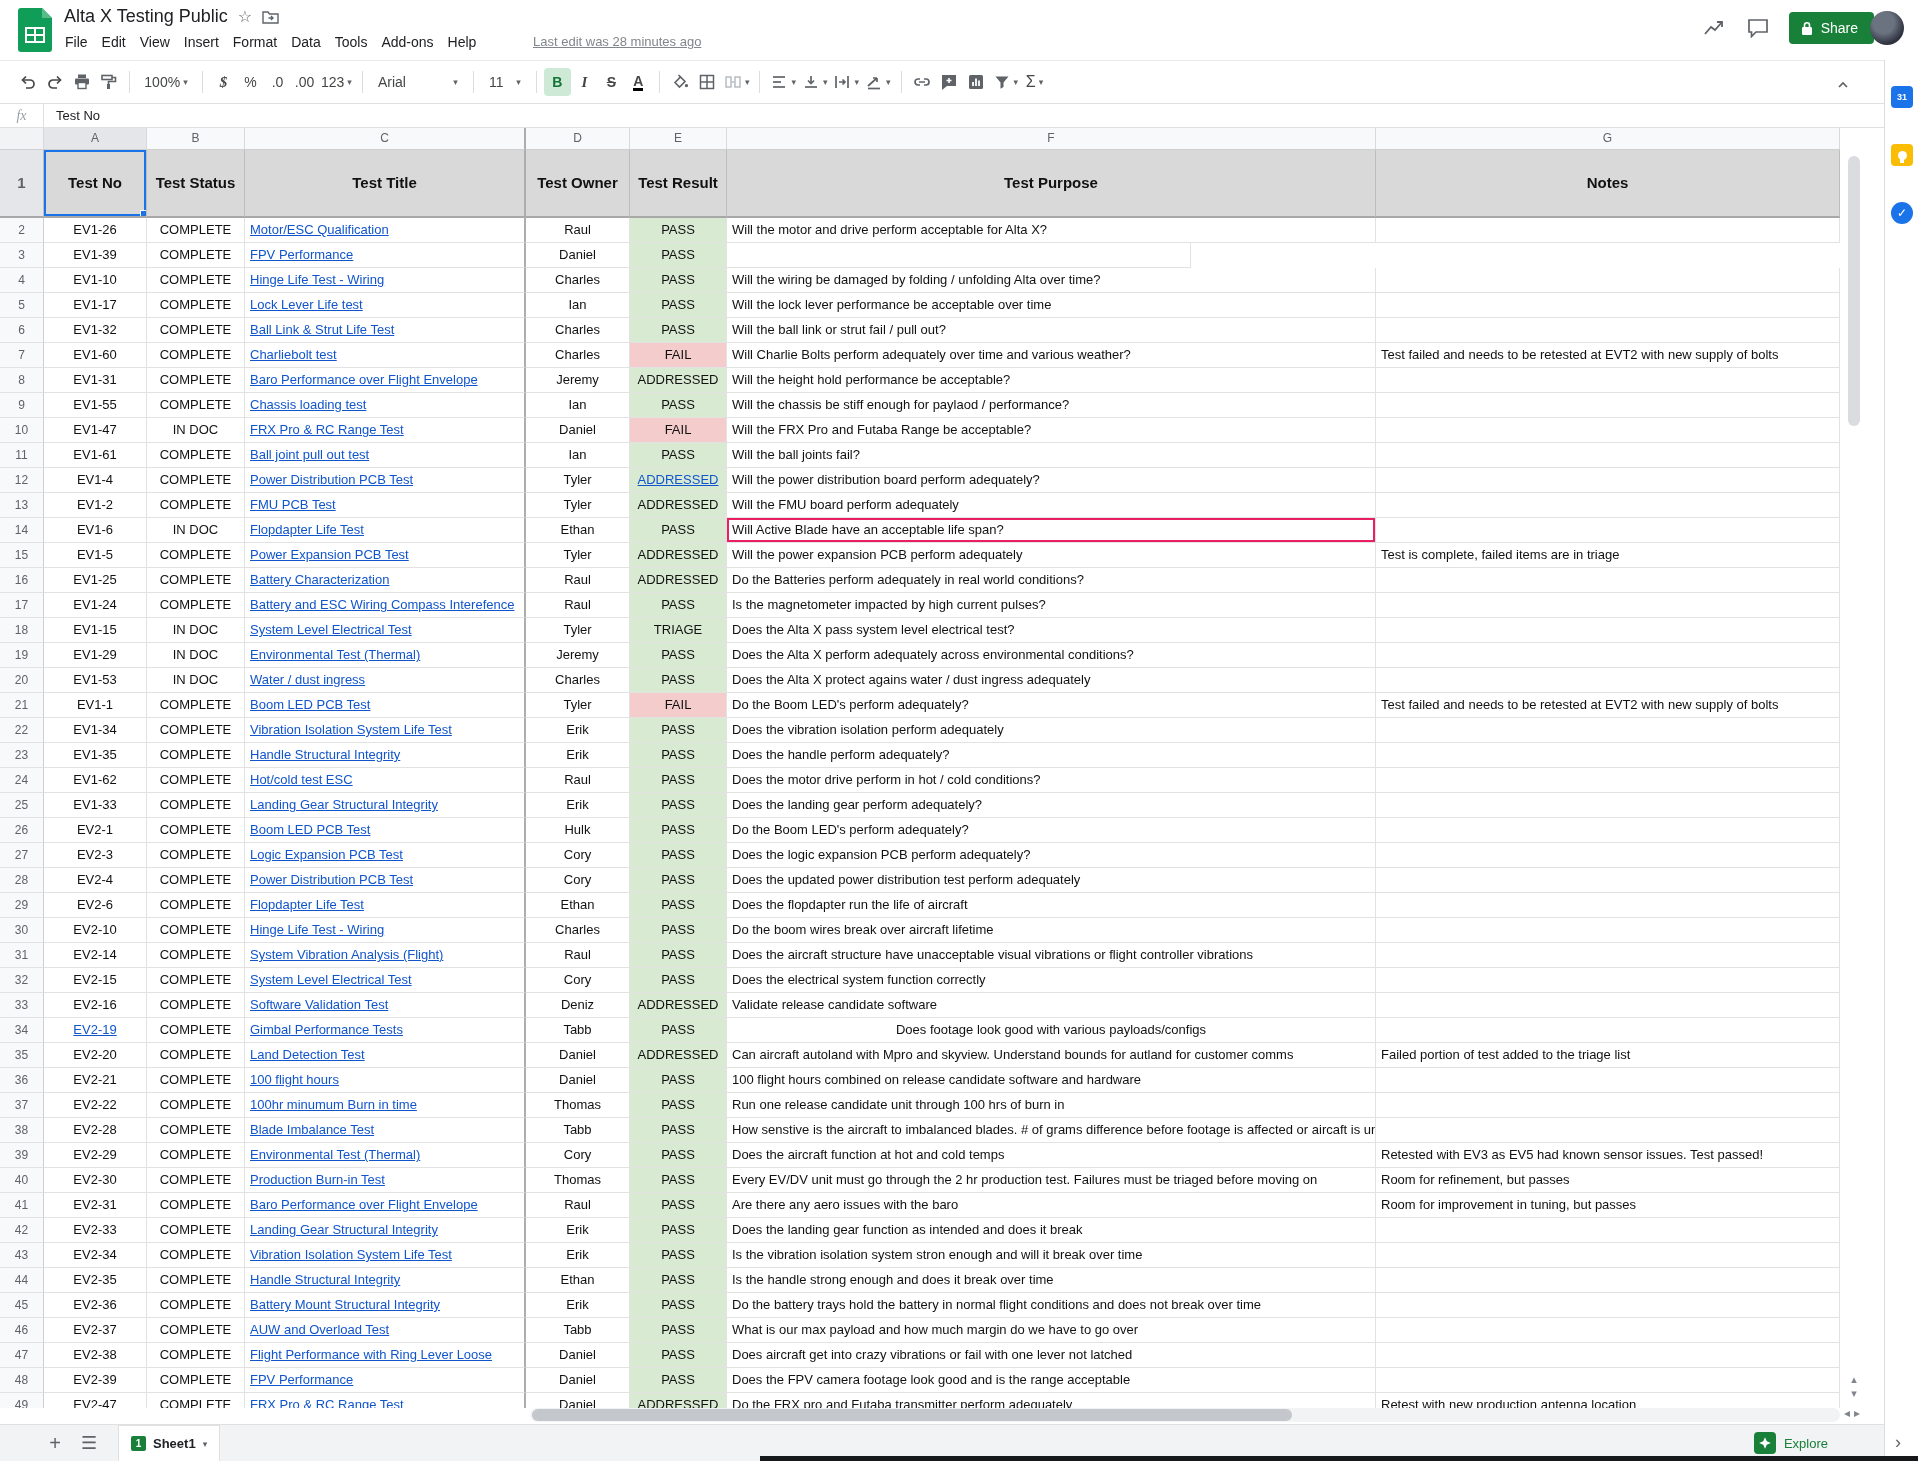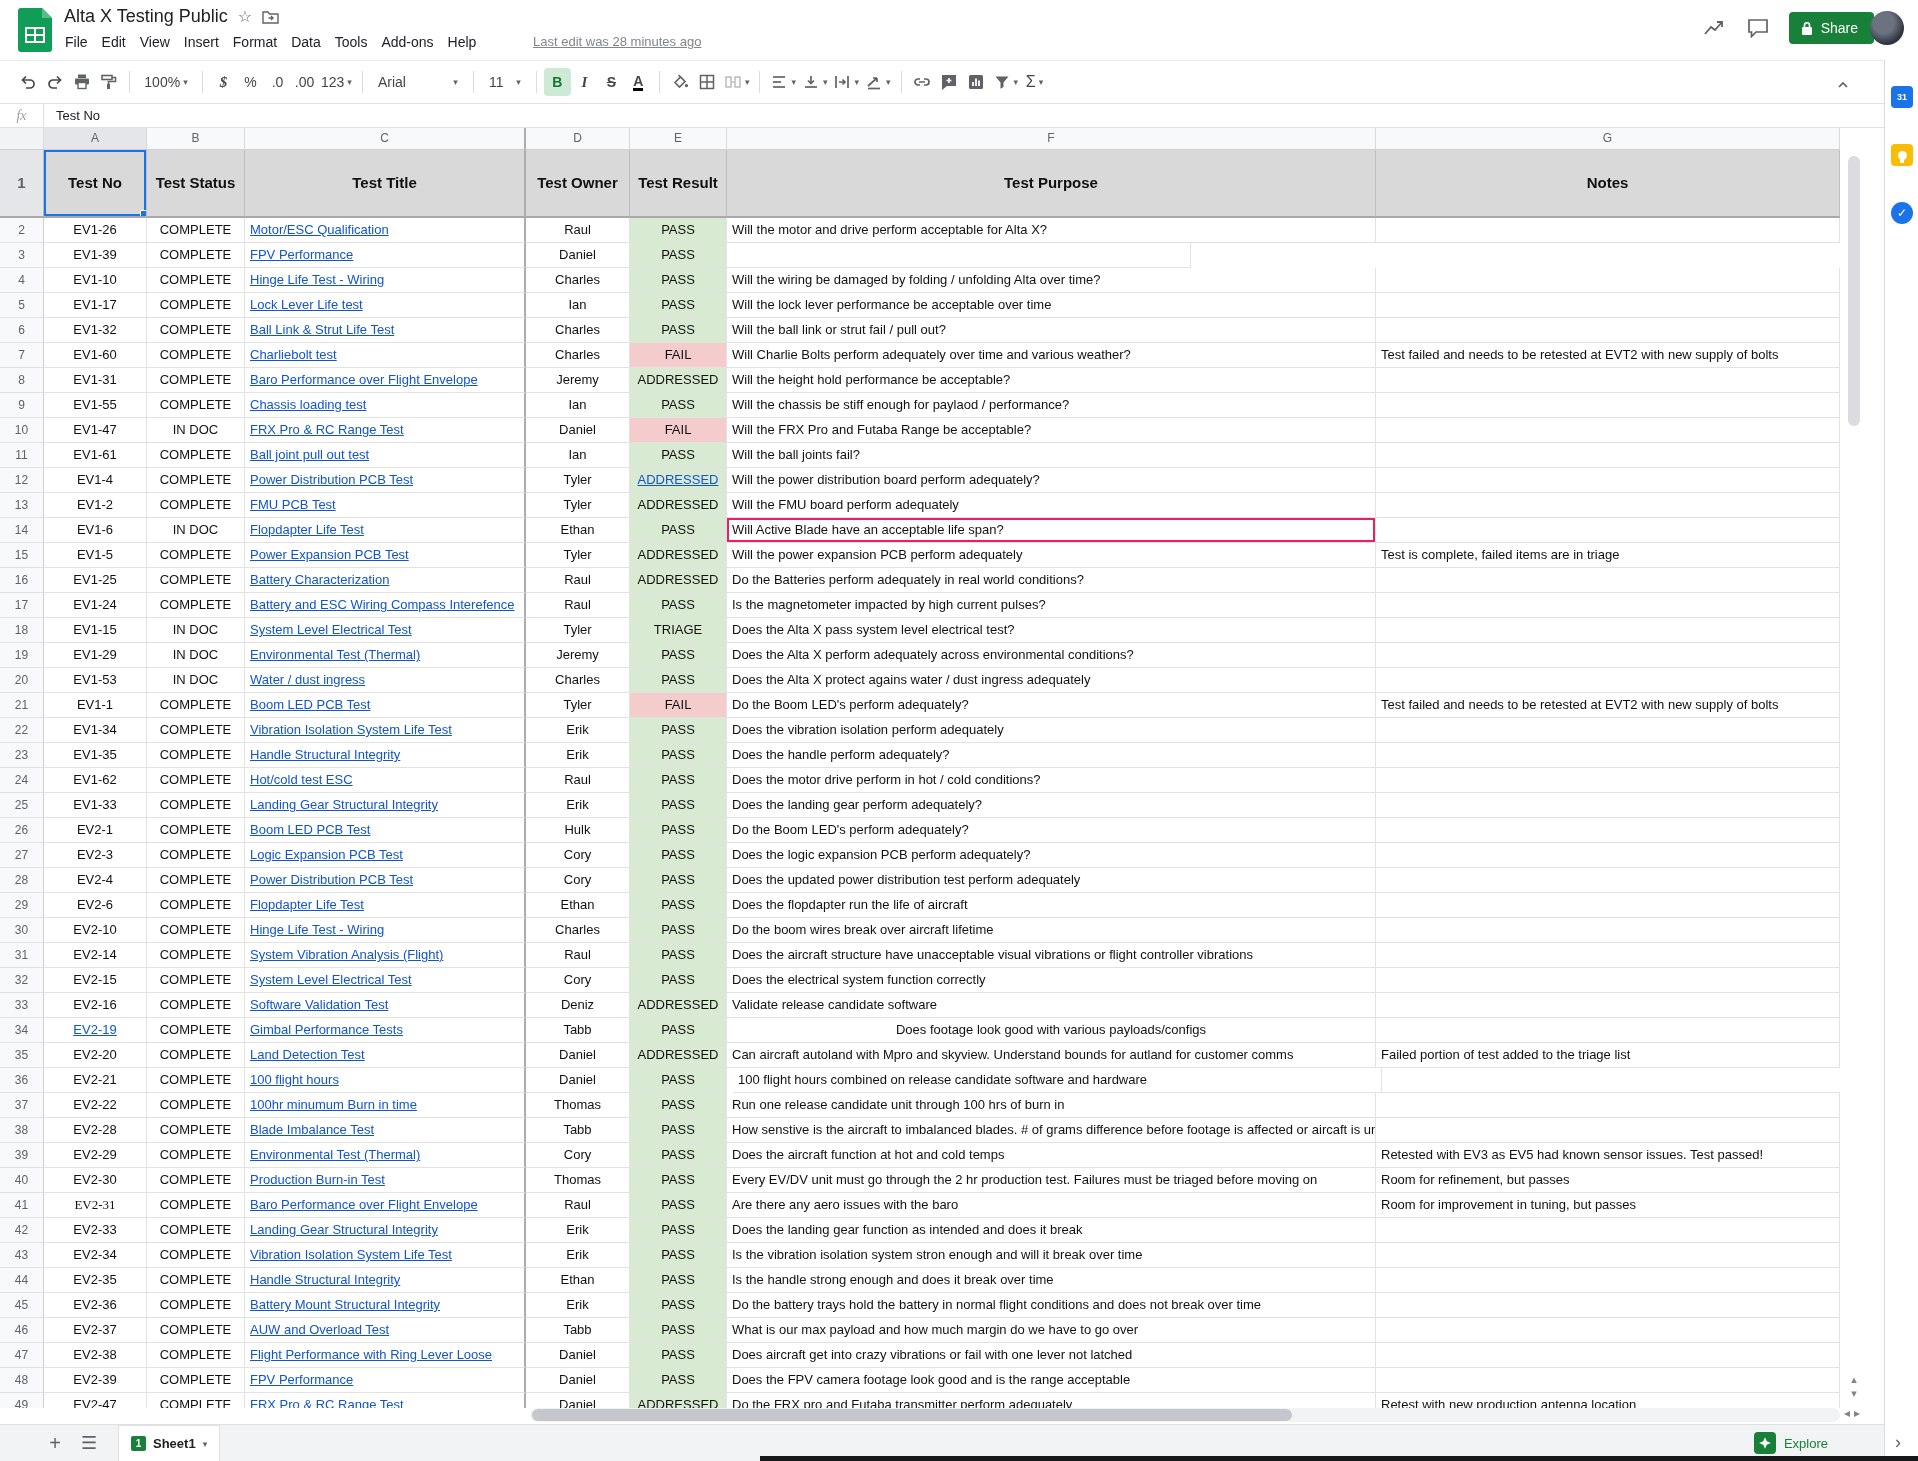--- a/index.html
+++ b/index.html
@@ -689,21 +689,21 @@
         <div class="cell" style="width: 649px;">Can aircraft autoland with Mpro and skyview. Understand bounds for autland for customer comms</div>
         <div class="cell" style="width: 464px;">Failed portion of test added to the triage list</div>
       </div>
       <div class="row">
         <div class="cell gut">36</div>
         <div class="cell ctr" style="width: 103px;">EV2-21</div>
         <div class="cell ctr" style="width: 98px;">COMPLETE</div>
         <div class="cell frz" style="width: 281px;"><span class="lnk">100 flight hours</span></div>
         <div class="cell ctr" style="width: 104px;">Daniel</div>
         <div class="cell res" style="width: 97px;">PASS</div>
-        <div class="cell" style="width: 649px; margin-left: 6px;">100 flight hours combined on release candidate software and hardware</div>
+        <div class="cell" style="width: 649px;">100 flight hours combined on release candidate software and hardware</div>
         <div class="cell" style="width: 464px;"></div>
       </div>
       <div class="row">
         <div class="cell gut">37</div>
         <div class="cell ctr" style="width: 103px;">EV2-22</div>
         <div class="cell ctr" style="width: 98px;">COMPLETE</div>
         <div class="cell frz" style="width: 281px;"><span class="lnk">100hr minumum Burn in time</span></div>
         <div class="cell ctr" style="width: 104px;">Thomas</div>
         <div class="cell res" style="width: 97px;">PASS</div>
         <div class="cell" style="width: 649px;">Run one release candidate unit through 100 hrs of burn in</div>
@@ -734,21 +734,21 @@
         <div class="cell ctr" style="width: 103px;">EV2-30</div>
         <div class="cell ctr" style="width: 98px;">COMPLETE</div>
         <div class="cell frz" style="width: 281px;"><span class="lnk">Production Burn-in Test</span></div>
         <div class="cell ctr" style="width: 104px;">Thomas</div>
         <div class="cell res" style="width: 97px;">PASS</div>
         <div class="cell" style="width: 649px;">Every EV/DV unit must go through the 2 hr production test. Failures must be triaged before moving on</div>
         <div class="cell" style="width: 464px;">Room for refinement, but passes</div>
       </div>
       <div class="row">
         <div class="cell gut">41</div>
-        <div class="cell ctr" style="width: 103px; font-family: Liberation Serif, serif;">EV2-31</div>
+        <div class="cell ctr" style="width: 103px;">EV2-31</div>
         <div class="cell ctr" style="width: 98px;">COMPLETE</div>
         <div class="cell frz" style="width: 281px;"><span class="lnk">Baro Performance over Flight Envelope</span></div>
         <div class="cell ctr" style="width: 104px;">Raul</div>
         <div class="cell res" style="width: 97px;">PASS</div>
         <div class="cell" style="width: 649px;">Are there any aero issues with the baro</div>
         <div class="cell" style="width: 464px;">Room for improvement in tuning, but passes</div>
       </div>
       <div class="row">
         <div class="cell gut">42</div>
         <div class="cell ctr" style="width: 103px;">EV2-33</div>

